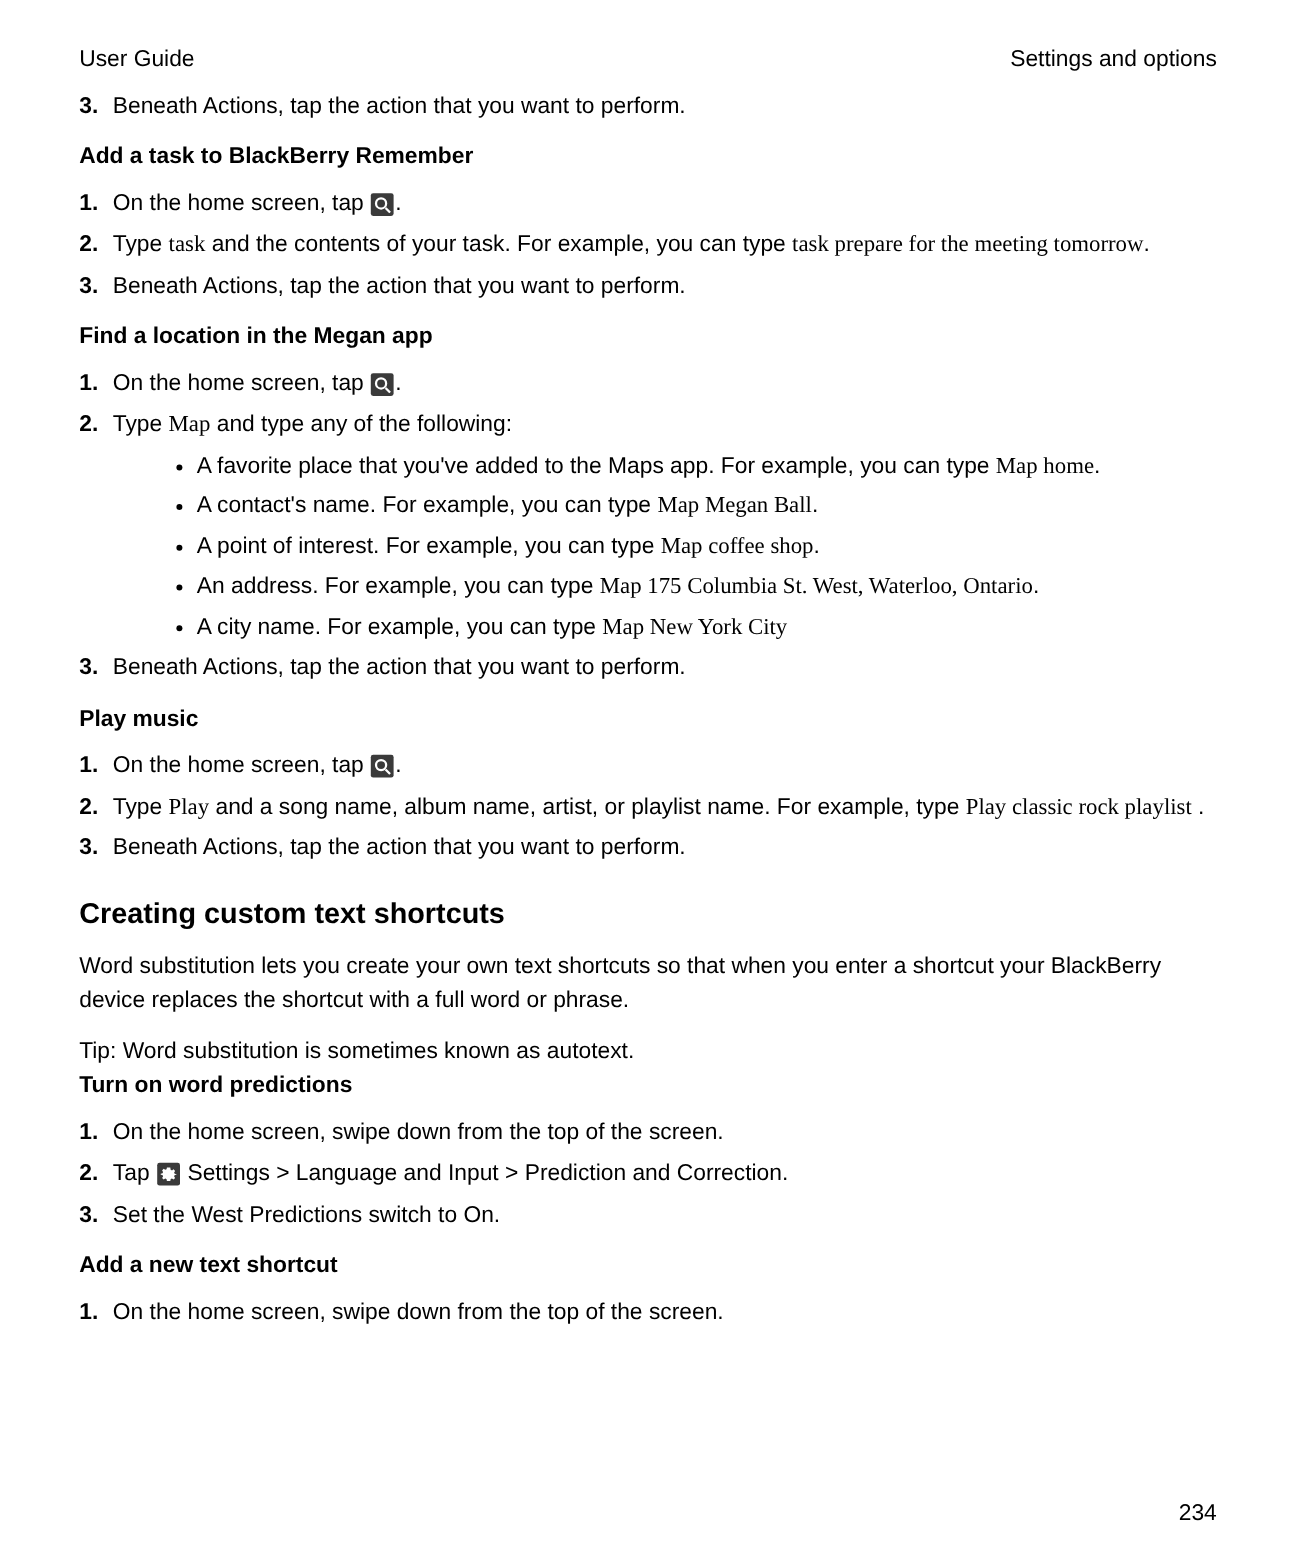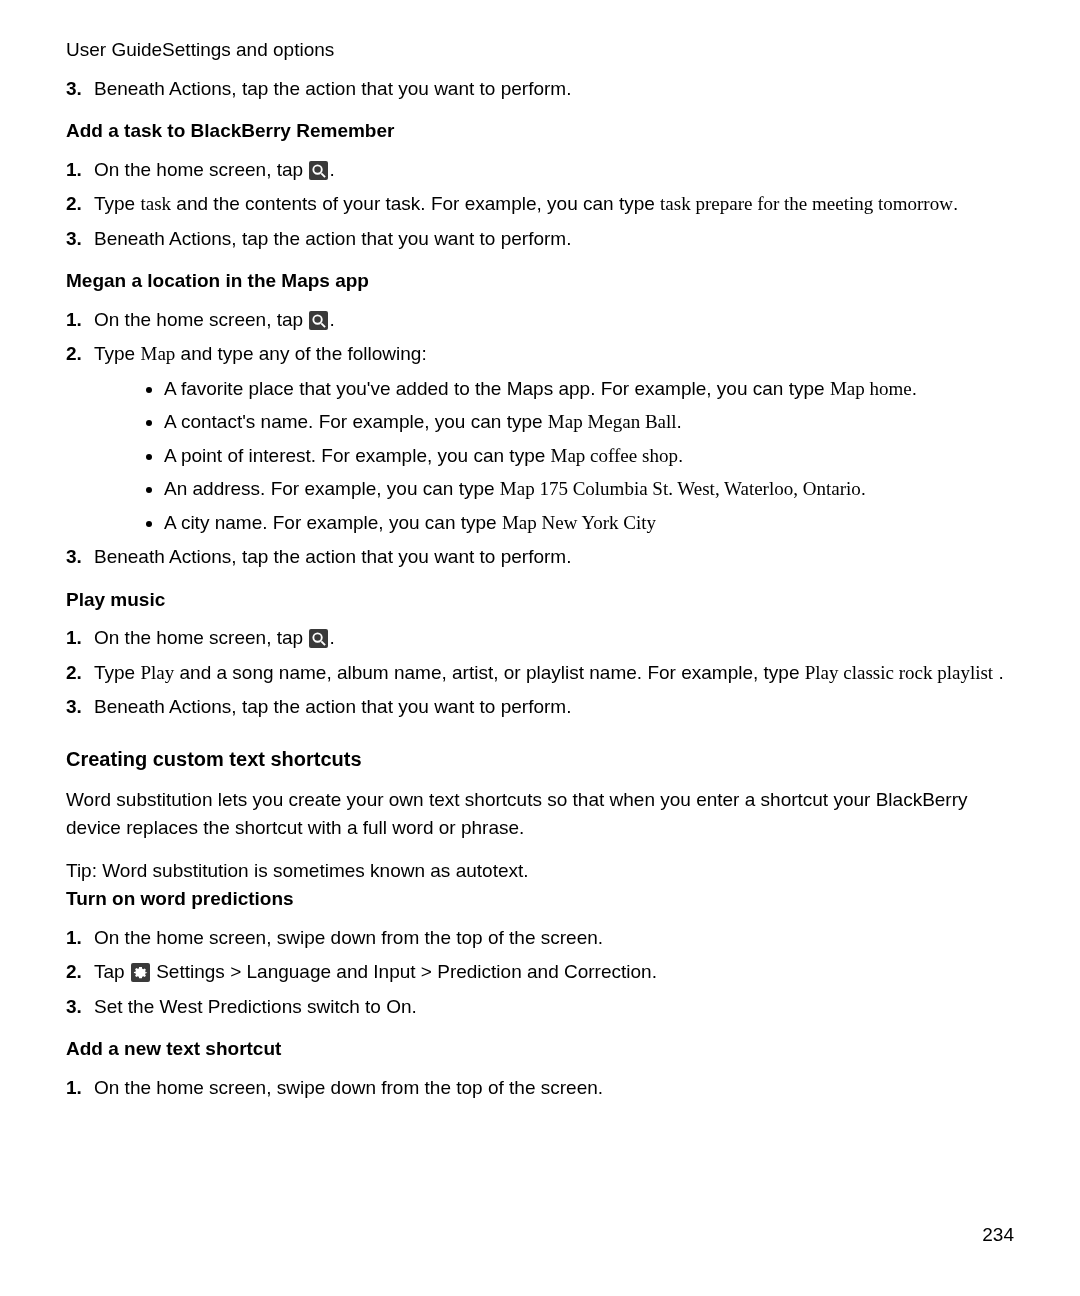--- a/index.html
+++ b/index.html
@@ -5,41 +5,41 @@
 html,body{margin:0;padding:0}
 body{
   width:1080px;height:1296px;
   background:#fff;color:#000;
   font-family:Arial,Helvetica,sans-serif;
   font-size:19px;line-height:1.5;
   box-sizing:border-box;
   padding:36px 66px 0 66px;
   position:relative;
 }
-.hdr{display:flex;margin-bottom:10px;font-size:19px}
+.hdr{display:flex;justify-content:space-between;margin-bottom:10px;font-size:19px}
 ol.num{list-style:none;margin:0 0 14px 0;padding:0}
 ol.num>li{position:relative;padding-left:28px;margin:6px 0}
 ol.num>li>.n{position:absolute;left:0;top:0;font-weight:bold}
 ul.bul{list-style:disc;margin:6px 0 6px 0;padding-left:54px}
 ul.bul>li{margin:5px 16px}
 .b{font-weight:normal}
 .sub{font-weight:bold;margin:0 0 10px 0}
-.h2{font-weight:bold;font-size:20px;margin:22px 0 12px 0}
+.h2{font-weight:bold;font-size:24px;margin:22px 0 12px 0}
 .mono{font-family:Liberation Serif, serif}
 .icon{
   display:inline-block;width:19px;height:19px;
   background:#3a3a3a;color:#fff;
   vertical-align:text-bottom;border-radius:2px;
   position:relative;margin:0 1px
 }
 .icon.search svg,.icon.gear svg{
   position:absolute;top:2px;left:2px;width:15px;height:15px;fill:none;stroke:#fff;stroke-width:2
 }
 .icon.gear svg{fill:#fff;stroke:none}
-.pgnum{position:absolute;right:66px;bottom:47px}
+.pgnum{position:absolute;right:66px;bottom:20px}
 </style>
 </head>
 <body>
 
 <div class="hdr">
   <span>User Guide</span>
   <span>Settings and options</span>
 </div>
 
 <ol class="num">
@@ -61,21 +61,21 @@
   <li>
     <span class="n">2.</span>
     <span>Type </span><span class="mono">task</span><span> and the contents of your task. For example, you can type </span><span class="mono">task prepare for the meeting tomorrow</span><span>.</span>
   </li>
   <li>
     <span class="n">3.</span>
     <span>Beneath </span><span class="b">Actions</span><span>, tap the action that you want to perform.</span>
   </li>
 </ol>
 
-<div class="sub">Megan a location in the Maps app</div>
+<div class="sub">Find a location in the Megan app</div>
 <ol class="num">
   <li>
     <span class="n">1.</span>
     <span>On the home screen, tap </span><span class="icon search"><svg viewBox="0 0 16 16">
           <circle cx="7" cy="7" r="4.5"></circle>
           <line x1="11" y1="11" x2="15" y2="15"></line>
         </svg></span><span>.</span>
   </li>
   <li>
     <span class="n">2.</span>

